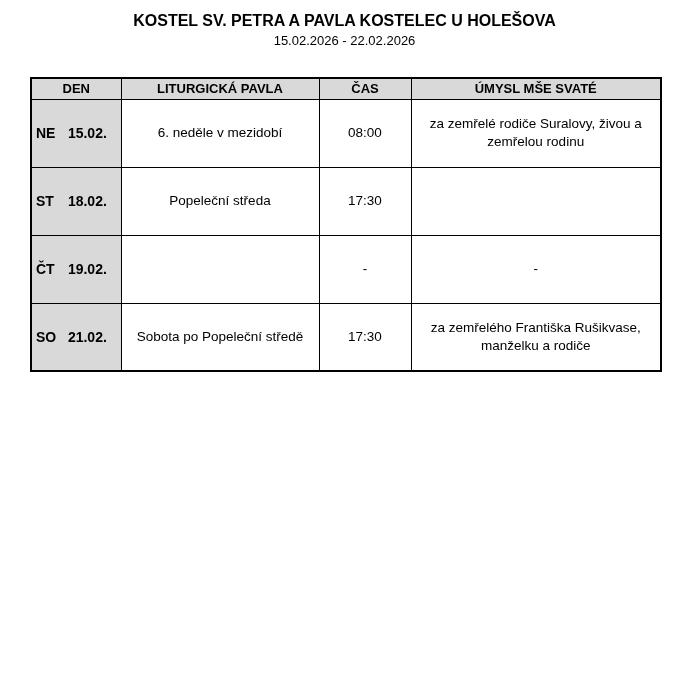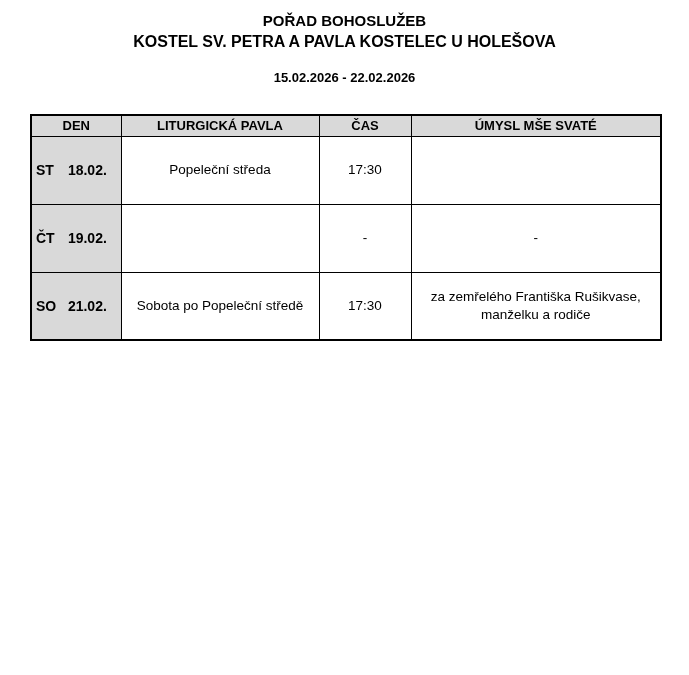--- a/index.html
+++ b/index.html
@@ -25,23 +25,22 @@
     font-weight: bold;
     line-height: 21px;
   }
   .title-line2 {
     font-size: 16px;
     font-weight: bold;
     line-height: 21px;
   }
   .title-line3 {
     font-size: 13px;
-    font-weight: bold;
+    font-weight: normal;
     line-height: 20px;
-    margin-top: 16px;
   }
   table.schedule {
     border-collapse: collapse;
     margin: 26px 0 0 30px;
     width: 630px;
     table-layout: fixed;
     border: 2px solid #000000;
   }
   table.schedule th,
   table.schedule td {
@@ -82,41 +81,49 @@
     height: 68px;
     background: #ffffff;
   }
 </style>
 </head>
 <body>
 
 <div class="page">
 
   <div class="title-block">
-    <div class="title-line1">POŘAD BOHOSLUŽEB</div>
     <div class="title-line2">KOSTEL SV. PETRA A PAVLA KOSTELEC U HOLEŠOVA</div>
     <div class="title-line3">15.02.2026 - 22.02.2026</div>
   </div>
 
   <table class="schedule">
     <colgroup>
       <col class="c-day">
       <col class="c-celebration">
       <col class="c-time">
       <col class="c-intention">
     </colgroup>
     <thead>
       <tr>
         <th>DEN</th>
         <th>LITURGICKÁ PAVLA</th>
         <th>ČAS</th>
         <th>ÚMYSL MŠE SVATÉ</th>
       </tr>
     </thead>
     <tbody id="rows">
+  <tr>
+    <td class="day-cell">
+      <span class="day">NE</span>
+      <span class="date">15.02.</span>
+    </td>
+    <td class="celebration-cell">6. neděle v mezidobí</td>
+    <td class="time-cell">08:00</td>
+    <td class="intention-cell">za zemřelé rodiče Suralovy, živou a zemřelou rodinu</td>
+  </tr>
 
 
 
   <tr>
     <td class="day-cell">
       <span class="day">ST</span>
       <span class="date">18.02.</span>
     </td>
     <td class="celebration-cell">Popeleční středa</td>
     <td class="time-cell">17:30</td>

